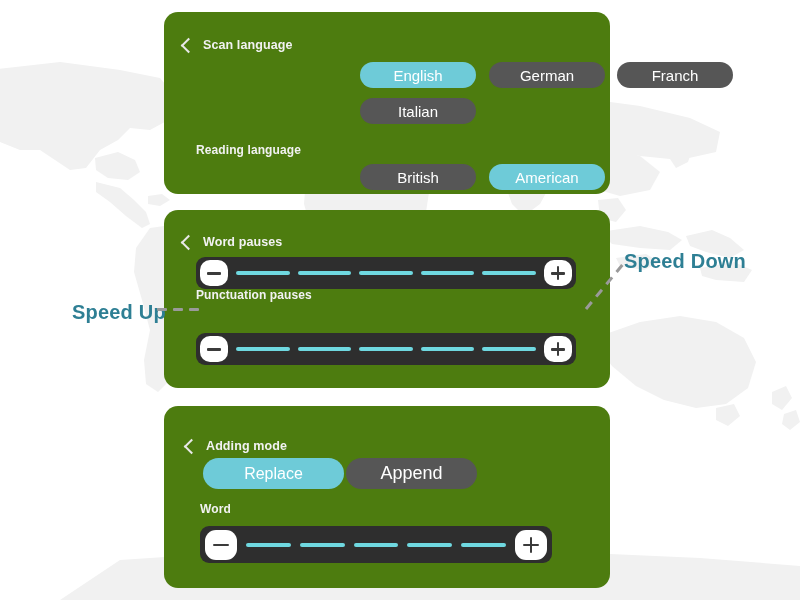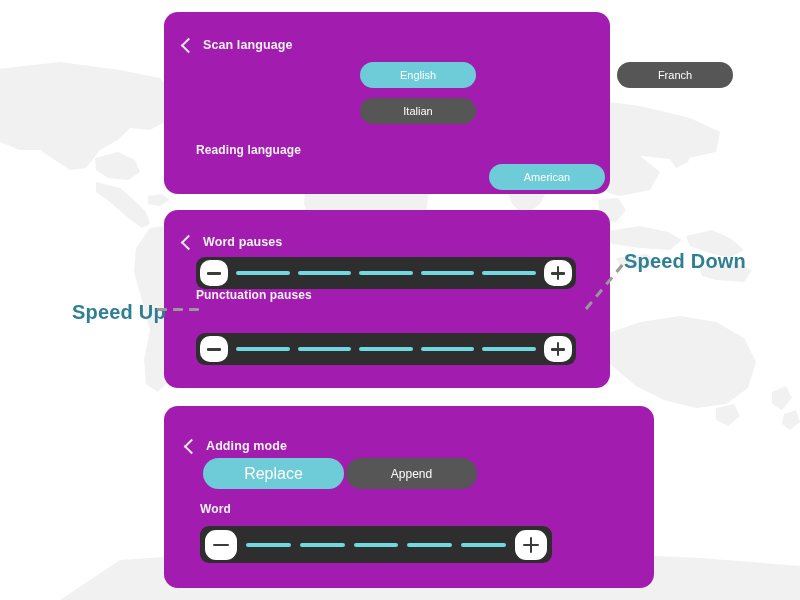--- a/index.html
+++ b/index.html
@@ -22,27 +22,27 @@
     position: absolute;
     left: 0; top: 0;
     width: 800px; height: 600px;
     pointer-events: none;
   }
   #worldmap svg { display: block; width: 800px; height: 600px; }
 
   
   .panel {
     position: absolute;
-    background: #a21caf;
+    background: #4d7c0f;
     border-radius: 14px;
     box-sizing: border-box;
   }
   #panel-language { left: 164px; top: 12px;  width: 446px; height: 182px; }
   #panel-pauses   { left: 164px; top: 210px; width: 446px; height: 178px; }
-  #panel-adding   { left: 164px; top: 406px; width: 490px; height: 182px; }
+  #panel-adding   { left: 164px; top: 406px; width: 446px; height: 182px; }
 
   .panel-head {
     position: absolute;
     display: flex;
     align-items: center;
     gap: 10px;
   }
   .chev {
     width: 13px; height: 13px;
     display: inline-block;
@@ -75,21 +75,21 @@
     white-space: nowrap;
   }
 
   
   .pill {
     position: absolute;
     height: 26px;
     border-radius: 13px;
     background: #565656;
     color: #ffffff;
-    font-size: 11px;
+    font-size: 15px;
     display: flex;
     align-items: center;
     justify-content: center;
     box-sizing: border-box;
     white-space: nowrap;
     user-select: none;
   }
   .pill.active { background: #6ecbd8; color: #ffffff; }
 
   
@@ -224,29 +224,35 @@
   <div class="panel" id="panel-language">
 
     <div class="panel-head" style="left:16px; top:26px;">
       <span class="chev"></span>
       <span class="head-title">Scan language</span>
     </div>
 
     <div class="pill active" style="left:196px; top:50px; width:116px;">
       <span>English</span>
     </div>
+    <div class="pill" style="left:325px; top:50px; width:116px;">
+      <span>German</span>
+    </div>
     <div class="pill" style="left:453px; top:50px; width:116px;">
       <span>Franch</span>
     </div>
     <div class="pill" style="left:196px; top:86px; width:116px;">
       <span>Italian</span>
     </div>
 
     <div class="sub-label" style="left:32px; top:131px;">Reading language</div>
 
+    <div class="pill" style="left:196px; top:152px; width:116px;">
+      <span>British</span>
+    </div>
     <div class="pill active" style="left:325px; top:152px; width:116px;">
       <span>American</span>
     </div>
   </div>
 
   <div class="panel" id="panel-pauses">
 
     <div class="panel-head" style="left:16px; top:25px;">
       <span class="chev"></span>
       <span class="head-title">Word pauses</span>
@@ -293,21 +299,21 @@
   <div class="panel" id="panel-adding">
 
     <div class="panel-head" style="left:19px; top:33px;">
       <span class="chev"></span>
       <span class="head-title">Adding mode</span>
     </div>
 
     <div class="pill active" style="left:39px; top:52px; width:141px; height:31px; border-radius:16px; font-size:16px;">
       <span>Replace</span>
     </div>
-    <div class="pill" style="left:182px; top:52px; width:131px; height:31px; border-radius:16px; font-size:12px;">
+    <div class="pill" style="left:182px; top:52px; width:131px; height:31px; border-radius:16px; font-size:18px;">
       <span>Append</span>
     </div>
 
     <div class="sub-label" style="left:36px; top:96px;">Word</div>
 
     <div class="stepper" style="left:36px; top:120px; width:352px; height:37px; padding:0 5px;">
       <div class="step-btn" style="width:32px; height:30px; border-radius:11px;">
         <span class="bar-h" style="left:8px; top:14px; width:16px; height:2.5px;"></span>
       </div>
       <div class="track" style="margin:0 9px; gap:9px;">

